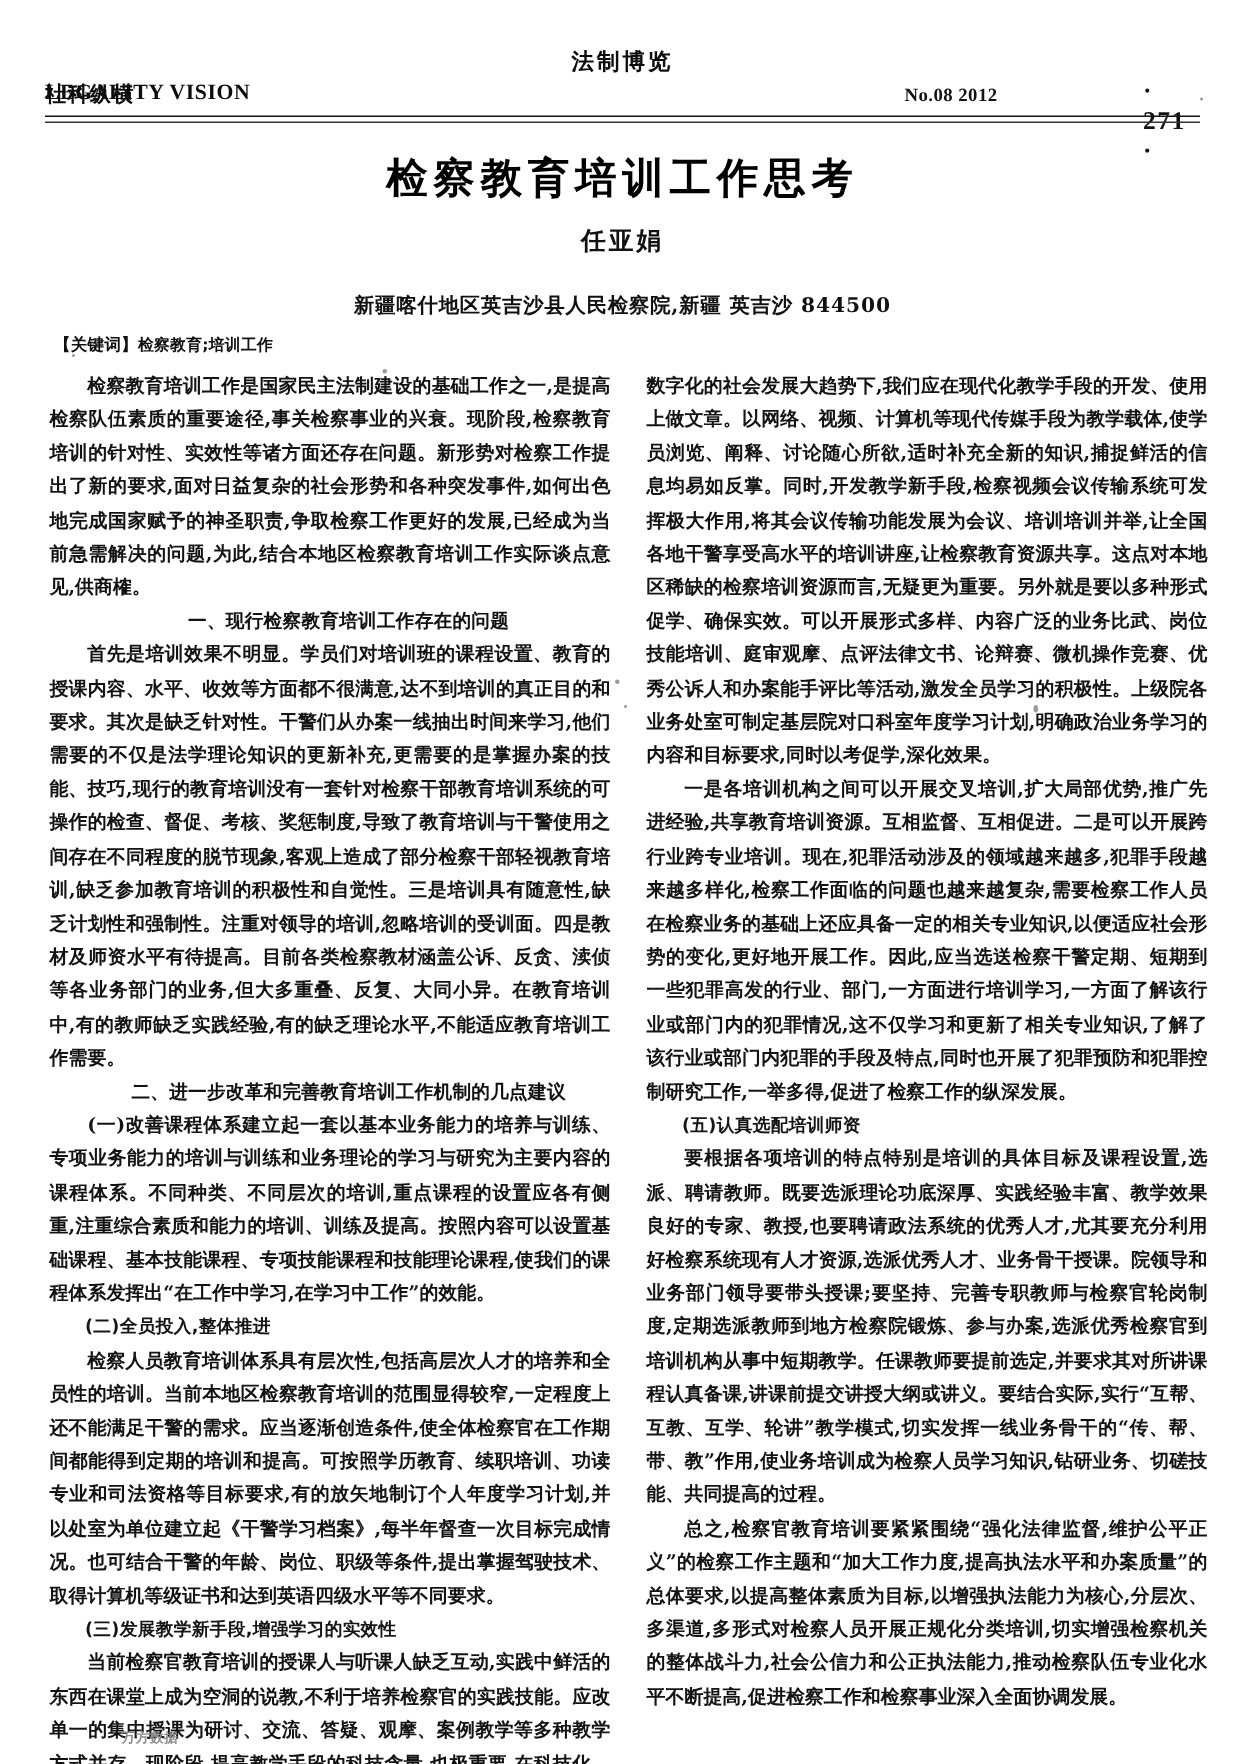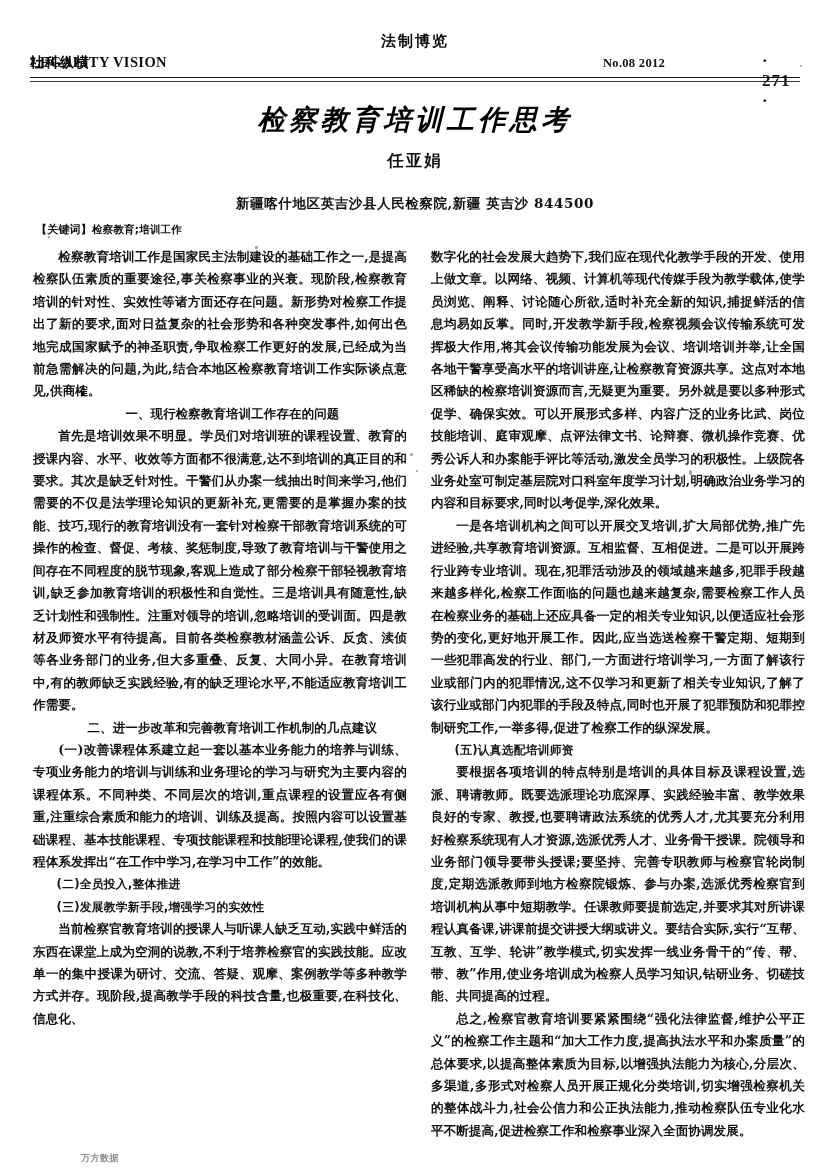--- a/index.html
+++ b/index.html
@@ -108,21 +108,20 @@
     width: 770px;
     text-align: center;
   }
   .article-title {
     font-family: "DejaVu Serif", serif;
     font-weight: bold;
     font-size: 27.5px;
     letter-spacing: 4px;
     color: #000;
     line-height: 1.15;
-    font-style: italic;
   }
   .article-author {
     margin-top: 14px;
     font-family: Liberation Serif, serif;
     font-weight: bold;
     font-size: 16.5px;
     letter-spacing: 2px;
     color: #111;
   }
   .article-affil {
@@ -246,20 +245,21 @@
   </div>
 
   <div class="columns">
     <div class="col col-left" id="col-left">
         <p class="para">检察教育培训工作是国家民主法制建设的基础工作之一,是提高检察队伍素质的重要途径,事关检察事业的兴衰。现阶段,检察教育培训的针对性、实效性等诸方面还存在问题。新形势对检察工作提出了新的要求,面对日益复杂的社会形势和各种突发事件,如何出色地完成国家赋予的神圣职责,争取检察工作更好的发展,已经成为当前急需解决的问题,为此,结合本地区检察教育培训工作实际谈点意见,供商榷。</p>
         <p class="heading">一、现行检察教育培训工作存在的问题</p>
         <p class="para">首先是培训效果不明显。学员们对培训班的课程设置、教育的授课内容、水平、收效等方面都不很满意,达不到培训的真正目的和要求。其次是缺乏针对性。干警们从办案一线抽出时间来学习,他们需要的不仅是法学理论知识的更新补充,更需要的是掌握办案的技能、技巧,现行的教育培训没有一套针对检察干部教育培训系统的可操作的检查、督促、考核、奖惩制度,导致了教育培训与干警使用之间存在不同程度的脱节现象,客观上造成了部分检察干部轻视教育培训,缺乏参加教育培训的积极性和自觉性。三是培训具有随意性,缺乏计划性和强制性。注重对领导的培训,忽略培训的受训面。四是教材及师资水平有待提高。目前各类检察教材涵盖公诉、反贪、渎侦等各业务部门的业务,但大多重叠、反复、大同小异。在教育培训中,有的教师缺乏实践经验,有的缺乏理论水平,不能适应教育培训工作需要。</p>
         <p class="heading">二、进一步改革和完善教育培训工作机制的几点建议</p>
         <p class="para">(一)改善课程体系建立起一套以基本业务能力的培养与训练、专项业务能力的培训与训练和业务理论的学习与研究为主要内容的课程体系。不同种类、不同层次的培训,重点课程的设置应各有侧重,注重综合素质和能力的培训、训练及提高。按照内容可以设置基础课程、基本技能课程、专项技能课程和技能理论课程,使我们的课程体系发挥出“在工作中学习,在学习中工作”的效能。</p>
         <p class="subheading">(二)全员投入,整体推进</p>
+        <p class="para">检察人员教育培训体系具有层次性,包括高层次人才的培养和全员性的培训。当前本地区检察教育培训的范围显得较窄,一定程度上还不能满足干警的需求。应当逐渐创造条件,使全体检察官在工作期间都能得到定期的培训和提高。可按照学历教育、续职培训、功读专业和司法资格等目标要求,有的放矢地制订个人年度学习计划,并以处室为单位建立起《干警学习档案》,每半年督查一次目标完成情况。也可结合干警的年龄、岗位、职级等条件,提出掌握驾驶技术、取得计算机等级证书和达到英语四级水平等不同要求。</p>
         <p class="subheading">(三)发展教学新手段,增强学习的实效性</p>
         <p class="para">当前检察官教育培训的授课人与听课人缺乏互动,实践中鲜活的东西在课堂上成为空洞的说教,不利于培养检察官的实践技能。应改单一的集中授课为研讨、交流、答疑、观摩、案例教学等多种教学方式并存。现阶段,提高教学手段的科技含量,也极重要,在科技化、信息化、</p>
       </div>
     <div class="col col-right" id="col-right">
         <p class="para no-indent">数字化的社会发展大趋势下,我们应在现代化教学手段的开发、使用上做文章。以网络、视频、计算机等现代传媒手段为教学载体,使学员浏览、阐释、讨论随心所欲,适时补充全新的知识,捕捉鲜活的信息均易如反掌。同时,开发教学新手段,检察视频会议传输系统可发挥极大作用,将其会议传输功能发展为会议、培训培训并举,让全国各地干警享受高水平的培训讲座,让检察教育资源共享。这点对本地区稀缺的检察培训资源而言,无疑更为重要。另外就是要以多种形式促学、确保实效。可以开展形式多样、内容广泛的业务比武、岗位技能培训、庭审观摩、点评法律文书、论辩赛、微机操作竞赛、优秀公诉人和办案能手评比等活动,激发全员学习的积极性。上级院各业务处室可制定基层院对口科室年度学习计划,明确政治业务学习的内容和目标要求,同时以考促学,深化效果。</p>
         <p class="para">一是各培训机构之间可以开展交叉培训,扩大局部优势,推广先进经验,共享教育培训资源。互相监督、互相促进。二是可以开展跨行业跨专业培训。现在,犯罪活动涉及的领域越来越多,犯罪手段越来越多样化,检察工作面临的问题也越来越复杂,需要检察工作人员在检察业务的基础上还应具备一定的相关专业知识,以便适应社会形势的变化,更好地开展工作。因此,应当选送检察干警定期、短期到一些犯罪高发的行业、部门,一方面进行培训学习,一方面了解该行业或部门内的犯罪情况,这不仅学习和更新了相关专业知识,了解了该行业或部门内犯罪的手段及特点,同时也开展了犯罪预防和犯罪控制研究工作,一举多得,促进了检察工作的纵深发展。</p>
         <p class="subheading">(五)认真选配培训师资</p>
         <p class="para">要根据各项培训的特点特别是培训的具体目标及课程设置,选派、聘请教师。既要选派理论功底深厚、实践经验丰富、教学效果良好的专家、教授,也要聘请政法系统的优秀人才,尤其要充分利用好检察系统现有人才资源,选派优秀人才、业务骨干授课。院领导和业务部门领导要带头授课;要坚持、完善专职教师与检察官轮岗制度,定期选派教师到地方检察院锻炼、参与办案,选派优秀检察官到培训机构从事中短期教学。任课教师要提前选定,并要求其对所讲课程认真备课,讲课前提交讲授大纲或讲义。要结合实际,实行“互帮、互教、互学、轮讲”教学模式,切实发挥一线业务骨干的“传、帮、带、教”作用,使业务培训成为检察人员学习知识,钻研业务、切磋技能、共同提高的过程。</p>
         <p class="para">总之,检察官教育培训要紧紧围绕“强化法律监督,维护公平正义”的检察工作主题和“加大工作力度,提高执法水平和办案质量”的总体要求,以提高整体素质为目标,以增强执法能力为核心,分层次、多渠道,多形式对检察人员开展正规化分类培训,切实增强检察机关的整体战斗力,社会公信力和公正执法能力,推动检察队伍专业化水平不断提高,促进检察工作和检察事业深入全面协调发展。</p>
       </div>

